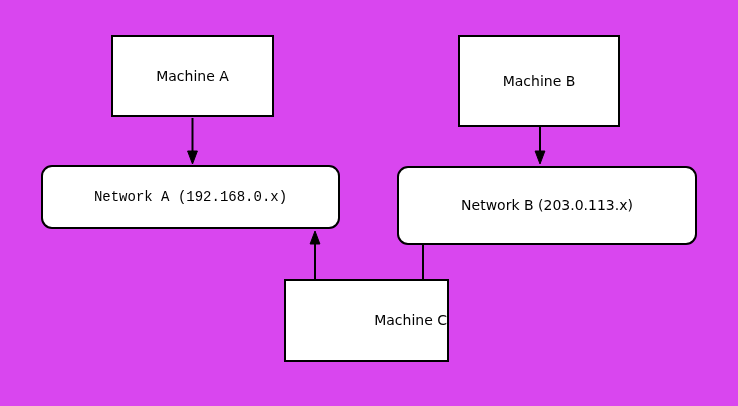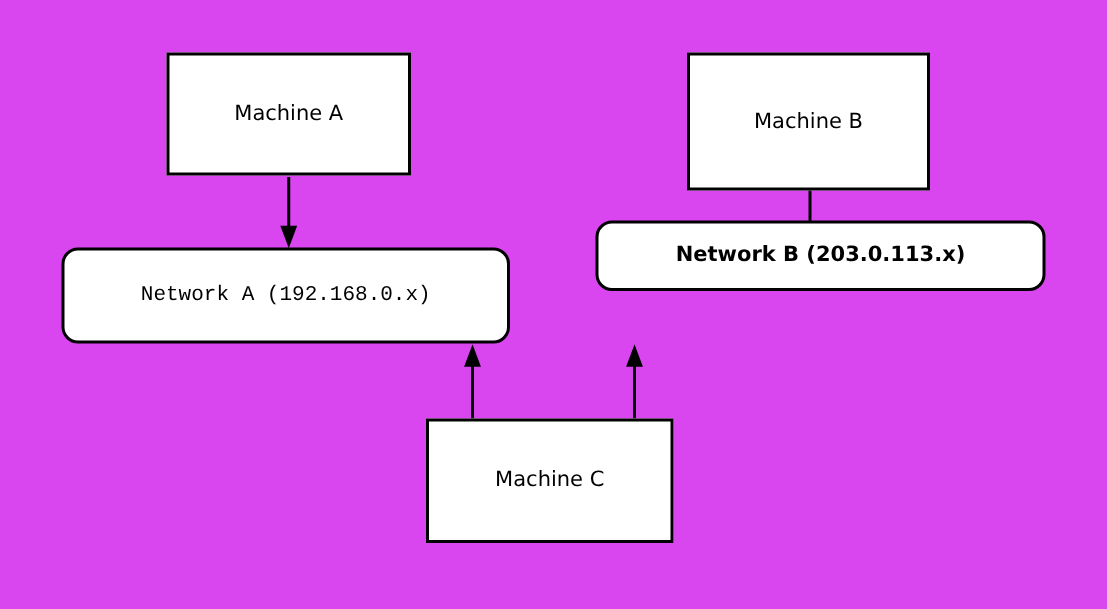--- a/index.html
+++ b/index.html
@@ -45,22 +45,22 @@
     color: #000000;
     font-size: 14px;
     line-height: 1.2;
   }
   .node.rounded {
     border-radius: 11px;
   }
   .pos-machine-a { left: 111px; top: 35px;  width: 163px; height: 82px; }
   .pos-machine-b { left: 458px; top: 35px;  width: 162px; height: 92px; }
   .pos-network-a { left: 41px;  top: 165px; width: 299px; height: 64px; font-family: Liberation Mono, monospace; }
-  .pos-network-b { left: 397px; top: 147px; width: 300px; height: 47px; font-weight: bold; }
-  .pos-machine-c { left: 284px; top: 279px; width: 165px; height: 83px; }
+  .pos-network-b { left: 397px; top: 166px; width: 300px; height: 79px; }
+  .pos-machine-c { left: 284px; top: 279px; width: 165px; height: 83px; justify-content: flex-end; }
 </style>
 </head>
 <body>
 
 <div class="canvas">
 
   <svg class="edges" width="738" height="406" viewBox="0 0 738 406" xmlns="http://www.w3.org/2000/svg">
 
     <g>
       <line x1="192.5" y1="118" x2="192.5" y2="152"></line>

